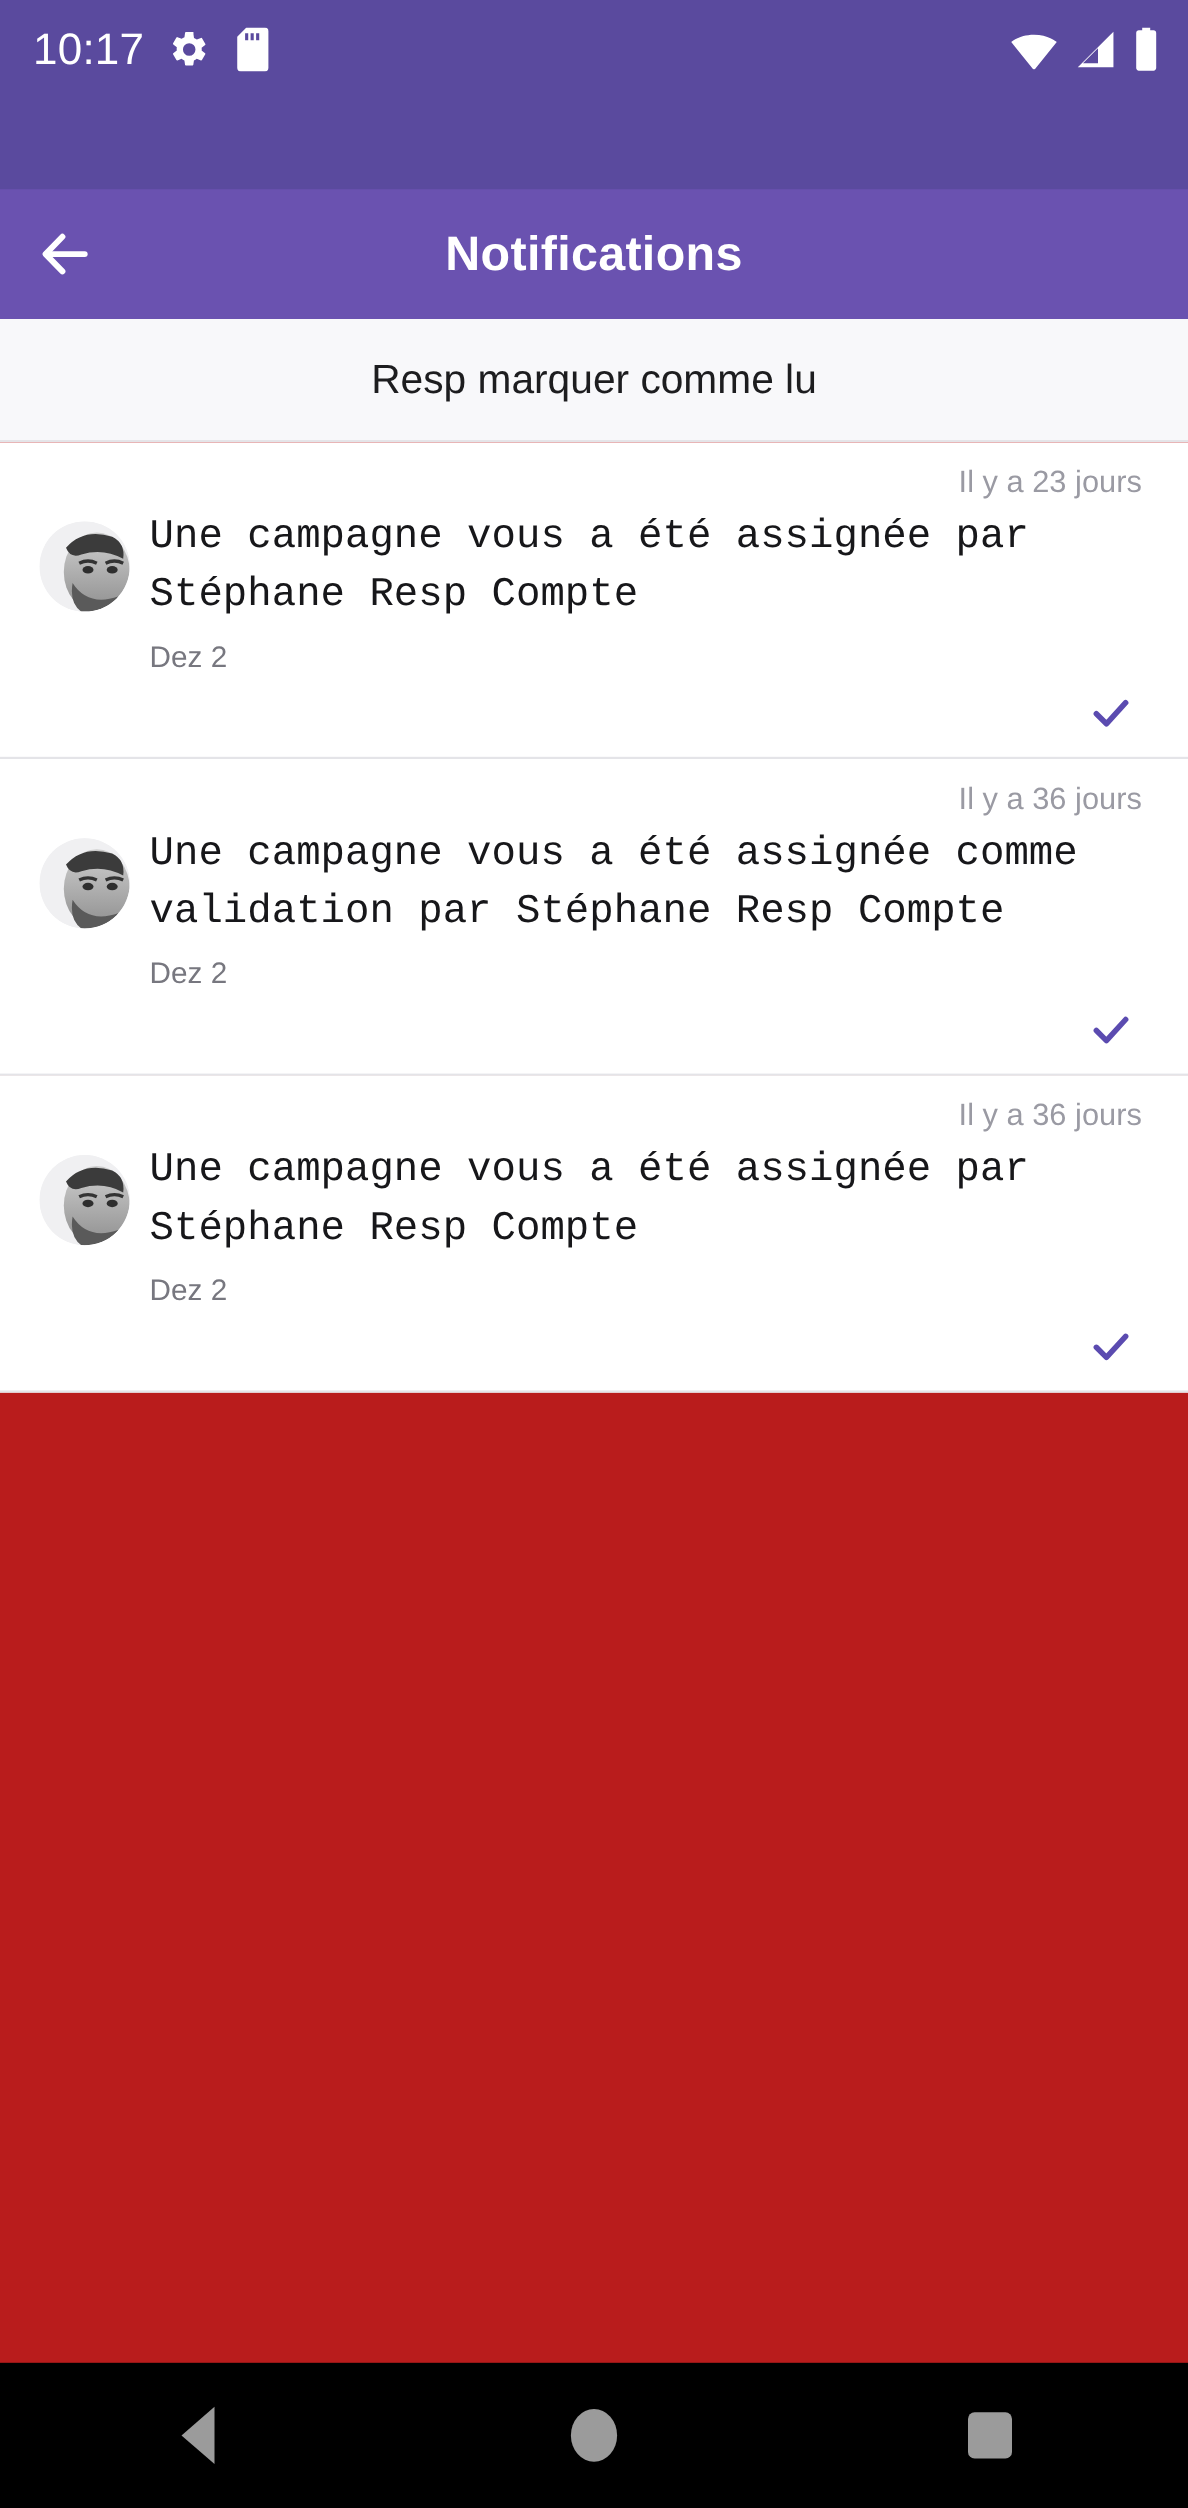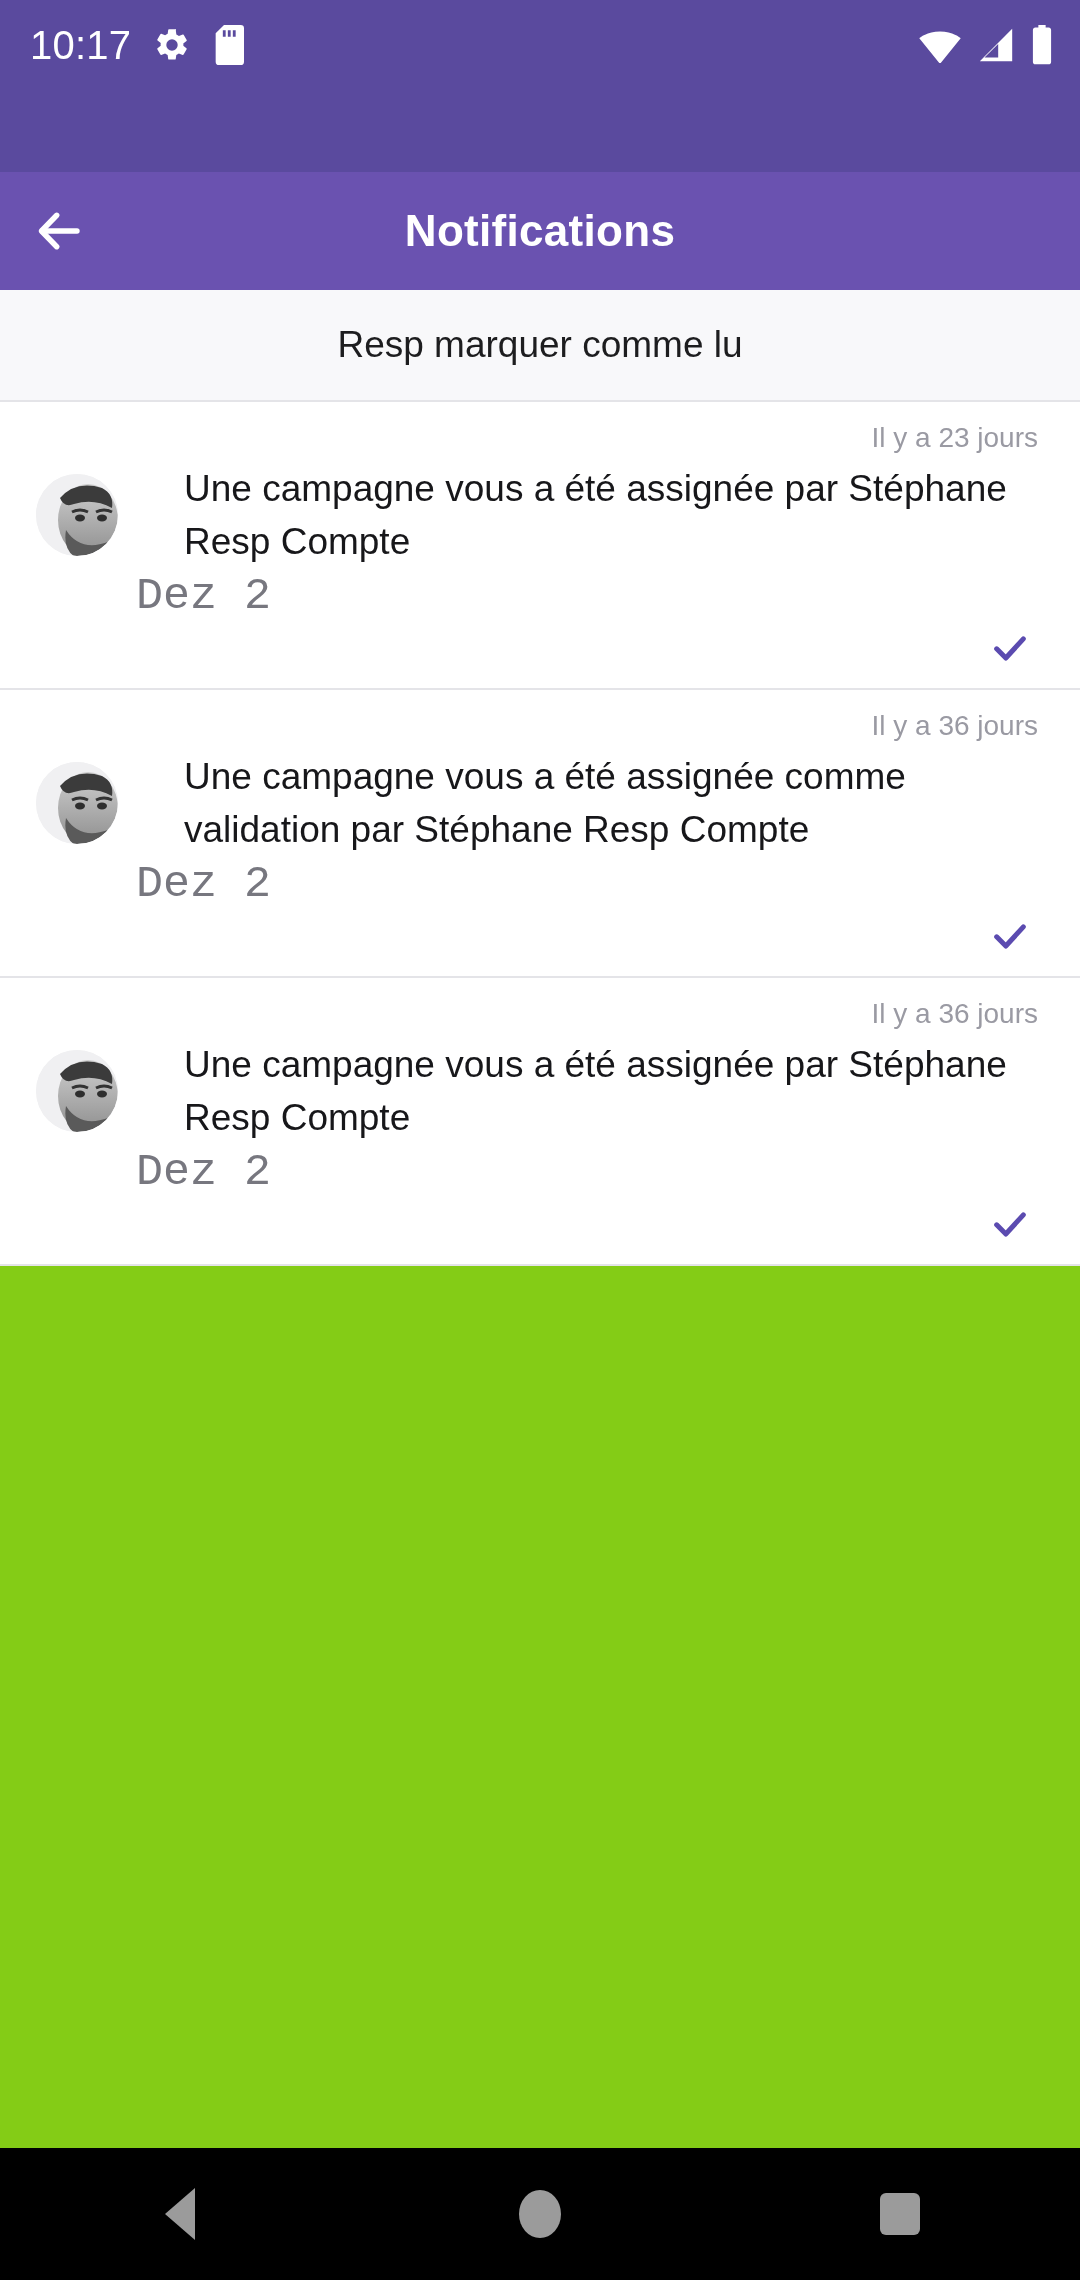--- a/index.html
+++ b/index.html
@@ -103,21 +103,21 @@
     font-size: 37px;
     font-family: "Liberation Sans", sans-serif;
   }
 
   
   .notif-list {
     position: absolute;
     top: 402px; left: 0;
     width: 1080px;
     bottom: 120px;
-    background: #84cc16;
+    background: #b91c1c;
     overflow: hidden;
   }
   .notif-item {
     background: #ffffff;
     border-bottom: 2px solid #e4e4e8;
     box-sizing: border-box;
     padding: 14px 22px 8px 22px;
     position: relative;
     cursor: pointer;
   }
@@ -148,29 +148,28 @@
   .avatar svg { display: block; }
   .notif-texts {
     flex: 1 1 auto;
     min-width: 0;
     padding-right: 40px;
   }
   .notif-msg {
     color: #17171a;
     font-size: 37px;
     line-height: 53px;
-    font-family: Liberation Sans, sans-serif;
-    margin-left: 48px;
+    font-family: Liberation Mono, monospace;
   }
   .notif-sub {
     color: #77777f;
-    font-size: 45px;
+    font-size: 27px;
     line-height: 50px;
     padding-top: 4px;
-    font-family: Liberation Mono, monospace;
+    font-family: Liberation Sans, sans-serif;
   }
   .notif-check-row {
     display: flex;
     justify-content: flex-end;
     padding: 4px 22px 10px 0;
     min-height: 44px;
   }
   .check-btn {
     width: 52px;
     height: 44px;

